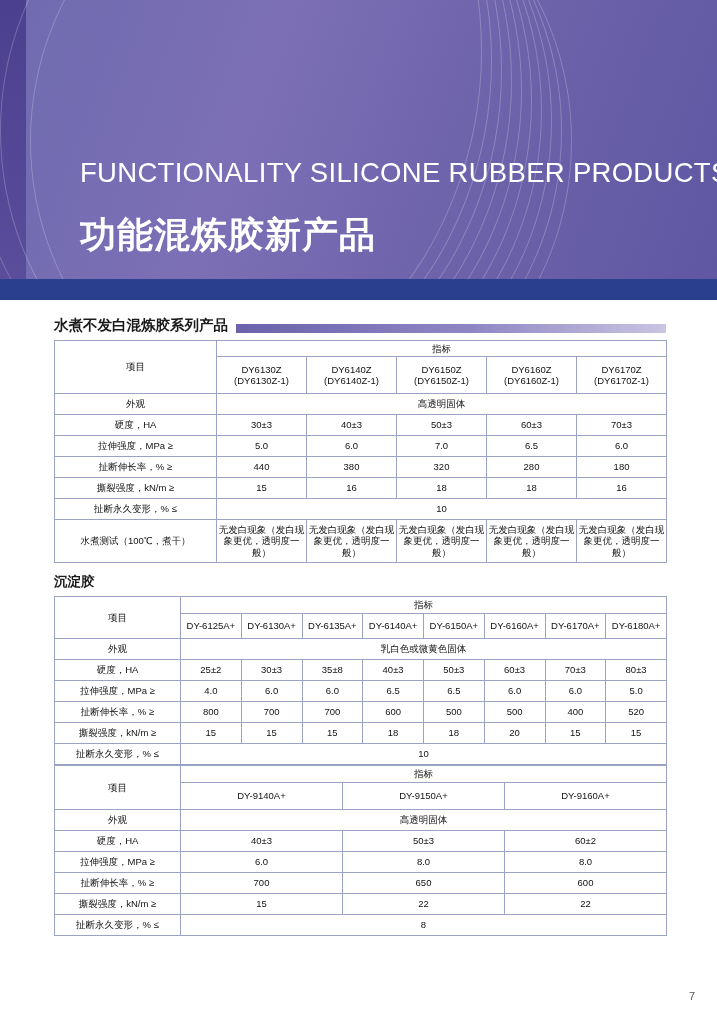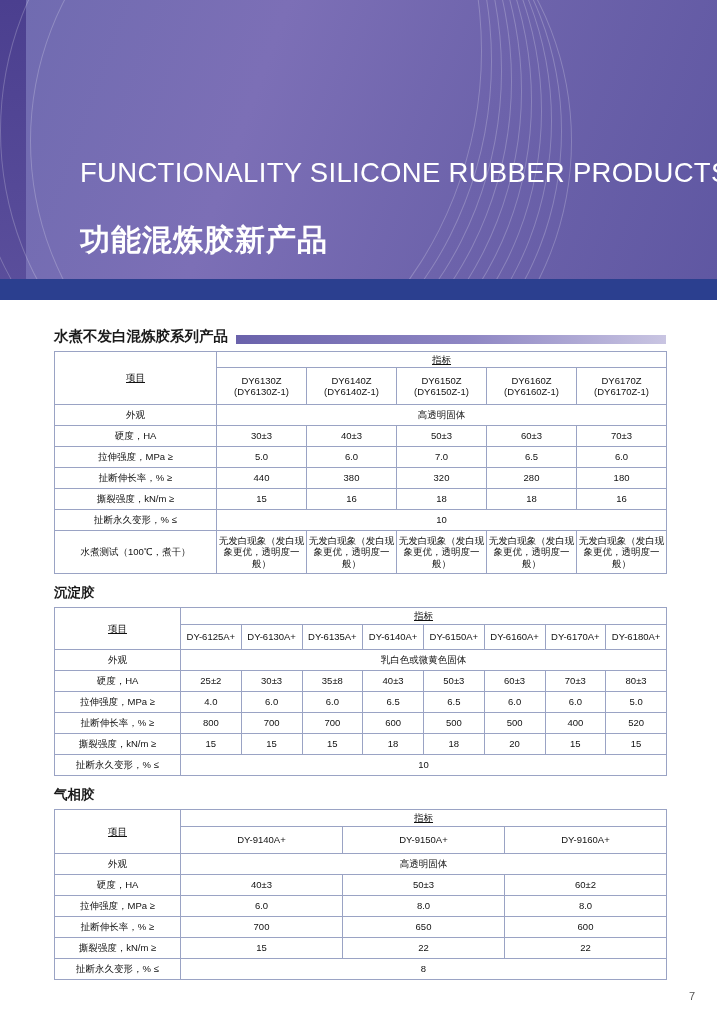--- a/index.html
+++ b/index.html
@@ -42,22 +42,22 @@
     font-size: 27.5px;
     letter-spacing: 0.3px;
     color: #ffffff;
     font-weight: 400;
     white-space: nowrap;
     font-family: "Liberation Sans", sans-serif;
   }
   .banner-title-cn {
     position: absolute;
     left: 80px;
-    top: 220px;
-    font-size: 30px;
+    top: 211px;
+    font-size: 36px;
     color: #ffffff;
     font-weight: bold;
     letter-spacing: 1px;
     white-space: nowrap;
   }
   .banner-bottom-strip {
     position: absolute;
     left: 0;
     top: 279px;
     width: 717px;
@@ -69,21 +69,21 @@
   .content {
     position: absolute;
     left: 0;
     top: 300px;
     width: 717px;
   }
 
   .section-head {
     display: flex;
     align-items: flex-end;
-    margin: 29px 0 7px 54px;
+    margin: 18px 0 7px 54px;
     width: 612px;
   }
   .section-head .sh-title {
     font-size: 14.5px;
     font-weight: bold;
     color: #1a1a1a;
     white-space: nowrap;
     line-height: 1;
   }
   .section-head .sh-rule {
@@ -115,21 +115,20 @@
     color: #111111;
     background: #ffffff;
     line-height: 1.25;
     font-weight: normal;
   }
   td.hdr-blue {
     background: #1e3f93;
     color: #ffffff;
     font-weight: bold;
     font-size: 10px;
-    text-decoration: underline;
   }
   td.lab {
     background: #7e76b8;
     color: #ffffff;
     font-weight: bold;
     font-size: 9.5px;
   }
   td.col-head {
     background: #ffffff;
     color: #111111;
@@ -344,21 +343,20 @@
         <td>15</td>
         <td>15</td>
       </tr>
       <tr class="row-h22">
         <td class="lab">扯断永久变形，% ≤</td>
         <td colspan="8">10</td>
       </tr>
     </tbody>
   </table>
 
-  <div class="sub-head">气相胶</div>
 
   <table class="spec">
     <colgroup>
       <col style="width:126px">
       <col style="width:162px">
         <col style="width:162px">
         <col style="width:162px">
     </colgroup>
     <tbody>
       <tr>

